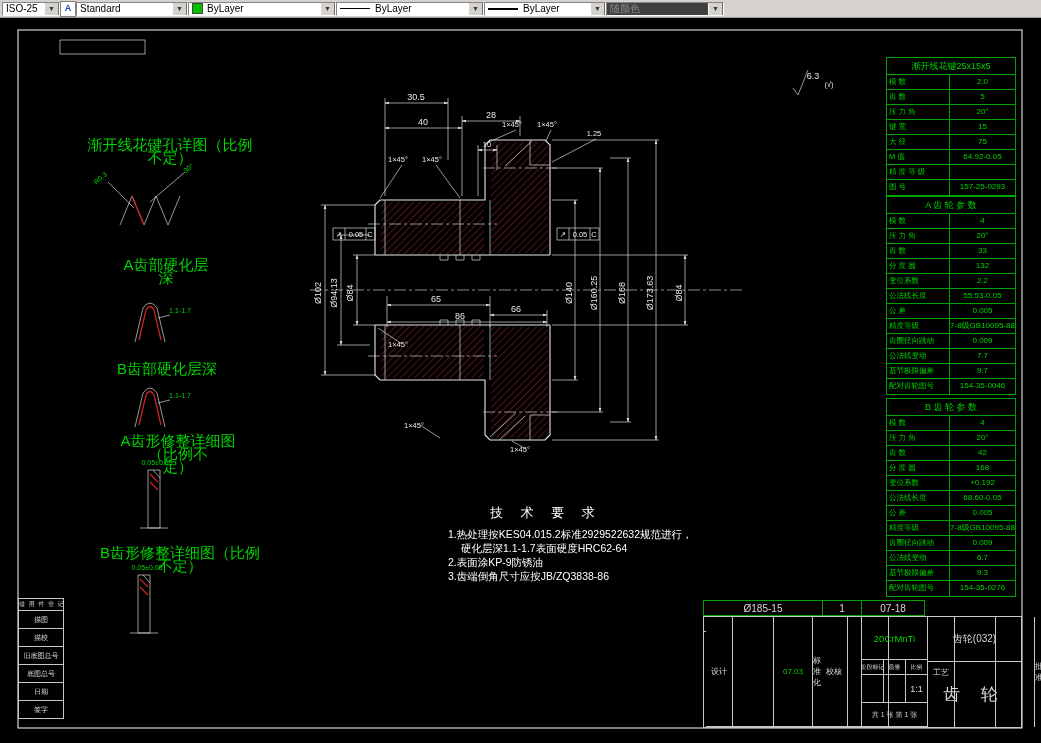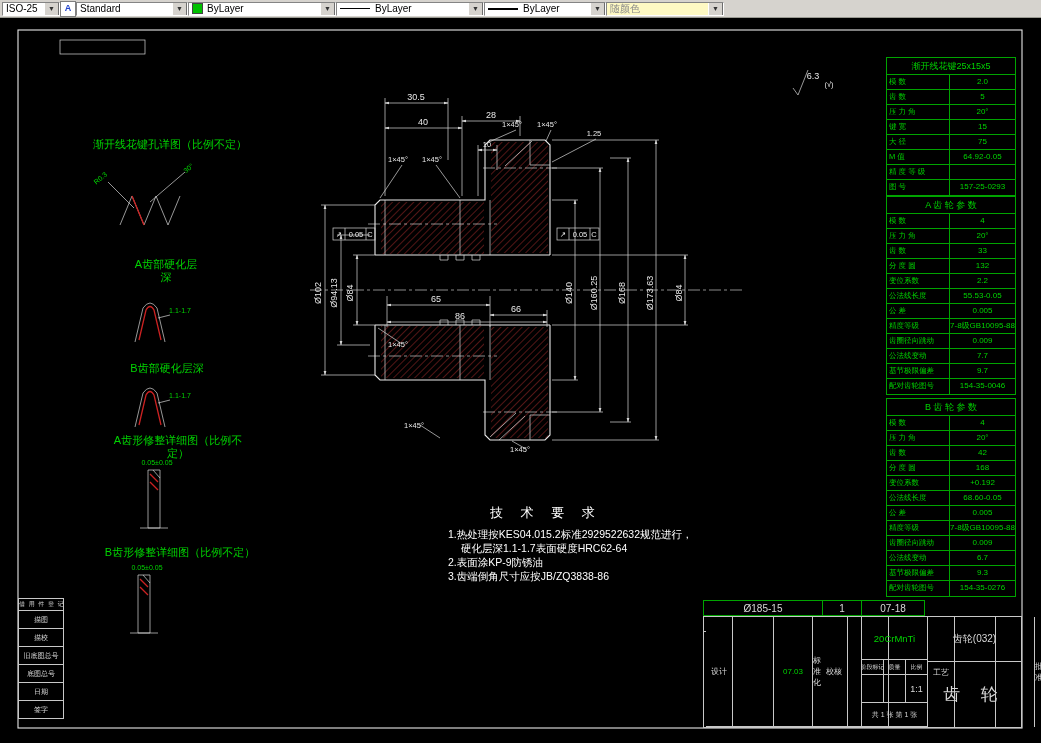--- a/index.html
+++ b/index.html
@@ -8,28 +8,28 @@
   
   .toolbar{position:absolute;left:0;top:0;width:100%;height:18px;background:#d6d3ce;
            border-bottom:1px solid #9a9a92;display:flex;align-items:center;
            padding-left:2px;z-index:9;box-sizing:border-box;}
   .combo{display:flex;align-items:center;height:14px;background:#fff;
          border:1px solid;border-color:#848484 #fff #fff #848484;
          font-size:10px;color:#000;padding-left:3px;box-sizing:border-box;overflow:hidden;}
   .combo .arrow{width:13px;height:12px;margin-left:auto;background:#d6d3ce;
          border:1px solid;border-color:#fff #6d6d6d #6d6d6d #fff;font-size:7px;
          display:flex;align-items:center;justify-content:center;color:#333;flex:none;}
-  .combo.disabled{background:#fef9c3;color:#8a8a8a;}
+  .combo.disabled{background:#404040;color:#8a8a8a;}
   .swatch{width:9px;height:9px;background:#00c000;border:1px solid #444;margin-right:4px;flex:none;}
   .lineglyph{width:30px;height:0;border-top:1px solid #000;margin-right:5px;flex:none;}
   .lineglyph.thick{border-top-width:2px;}
   .tsicon{width:14px;height:14px;background:#fff;border:1px solid #808080;flex:none;
           font-size:9px;font-weight:bold;color:#2244cc;text-align:center;line-height:13px;}
   
-  .glabel{position:absolute;color:#00d400;font-size:11px;line-height:13px;
+  .glabel{position:absolute;color:#00d400;font-size:15px;line-height:13px;
           text-align:center;white-space:pre-line;}
   .tech{position:absolute;left:448px;top:504px;width:312px;color:#ffffff;}
   .tech .tr-title{font-size:13px;letter-spacing:7px;margin:0 0 5px 42px;}
   .tech .tr-line{font-size:10.5px;line-height:14px;white-space:nowrap;}
   .tech .indent{margin-left:13px;}
   
   .gtable{position:absolute;width:130px;border:1px solid #00a400;color:#00d400;box-sizing:border-box;}
   .gtable .thead{height:16px;line-height:16px;text-align:center;font-size:9px;
                  border-bottom:1px solid #00a400;overflow:hidden;white-space:nowrap;}
   .gtable .trow{display:flex;height:15px;border-bottom:1px solid #00a400;box-sizing:border-box;}

